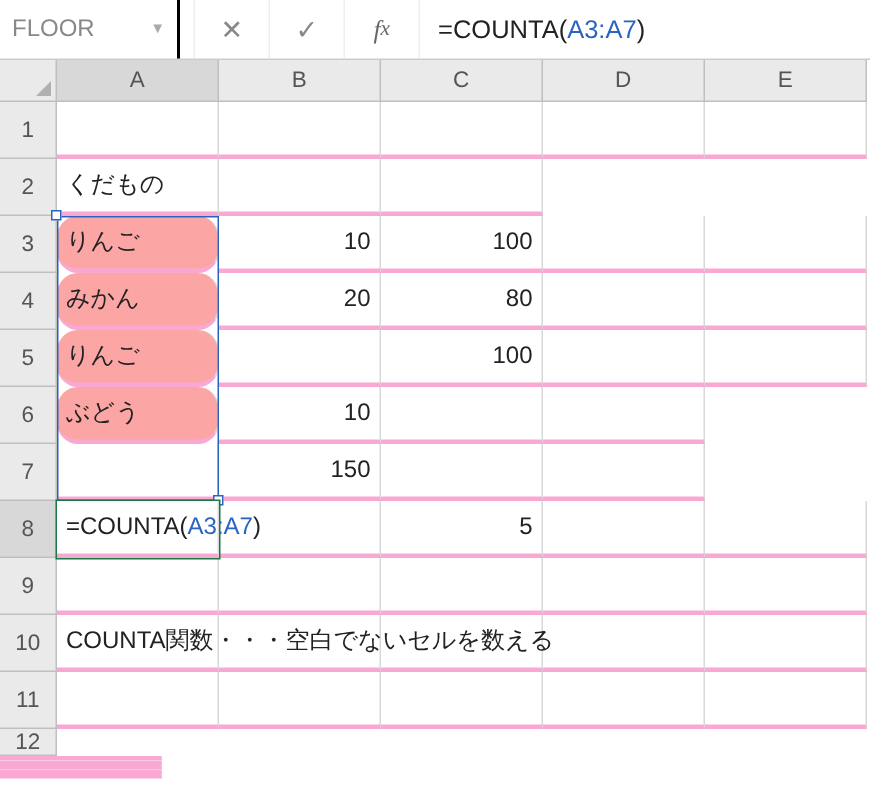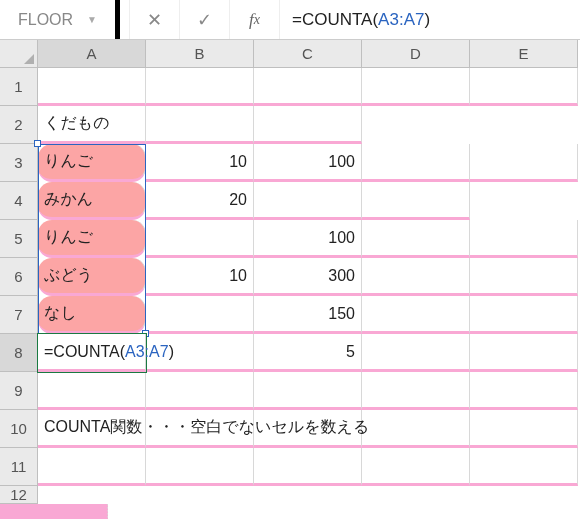--- a/index.html
+++ b/index.html
@@ -15,24 +15,24 @@
   .formula-bar {
     display: flex;
     align-items: center;
     height: 40px;
     border-bottom: 1px solid #ccc;
     background: #fff;
   }
   .name-box {
     width: 120px;
     height: 100%;
-    border-right: 5px solid #000000;
-    display: flex;
-    align-items: center;
-    padding: 0 18px;
+    border-right: 2px solid #000000;
+    display: flex;
+    align-items: center;
+    padding: 0 8px;
     color: #888;
     font-size: 16px;
     position: relative;
     justify-content: space-between;
   }
   .name-box .dd {
     font-size: 10px;
     color: #aaa;
   }
   .fb-sep {
@@ -208,42 +208,41 @@
     <div class="cell highlight">りんご</div>
     <div class="cell num">10</div>
     <div class="cell num">100</div>
     <div class="cell"></div>
     <div class="cell"></div>
   </div>
   <div class="row">
     <div class="row-h">4</div>
     <div class="cell highlight">みかん</div>
     <div class="cell num">20</div>
+    <div class="cell num">80</div>
     <div class="cell"></div>
     <div class="cell"></div>
   </div>
   <div class="row">
     <div class="row-h">5</div>
     <div class="cell highlight">りんご</div>
     <div class="cell num"></div>
     <div class="cell num">100</div>
     <div class="cell"></div>
     <div class="cell"></div>
   </div>
   <div class="row">
     <div class="row-h">6</div>
     <div class="cell highlight">ぶどう</div>
     <div class="cell num">10</div>
-    <div class="cell num">300</div>
     <div class="cell"></div>
     <div class="cell"></div>
   </div>
   <div class="row">
     <div class="row-h">7</div>
-    <div class="cell highlight">なし</div>
     <div class="cell num"></div>
     <div class="cell num">150</div>
     <div class="cell"></div>
     <div class="cell"></div>
   </div>
   <div class="row">
     <div class="row-h sel">8</div>
     <div class="cell edit-cell">
       <span class="func">=COUNTA(</span>
         <span class="ref">A3:A7</span>

